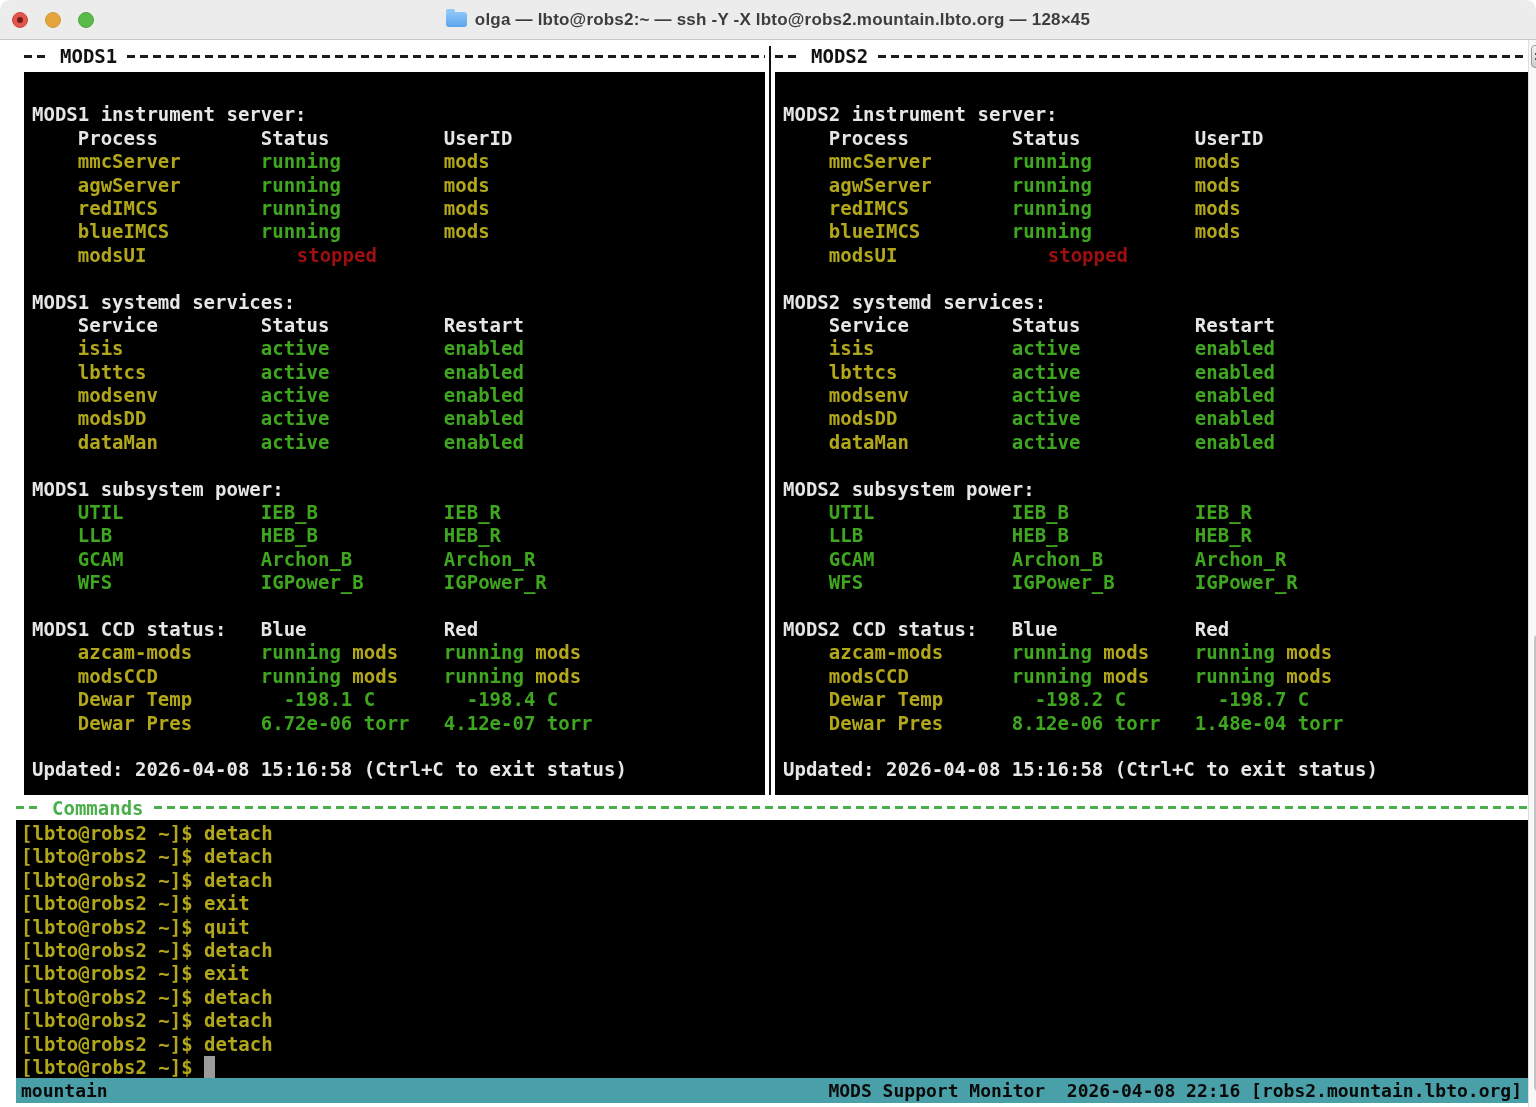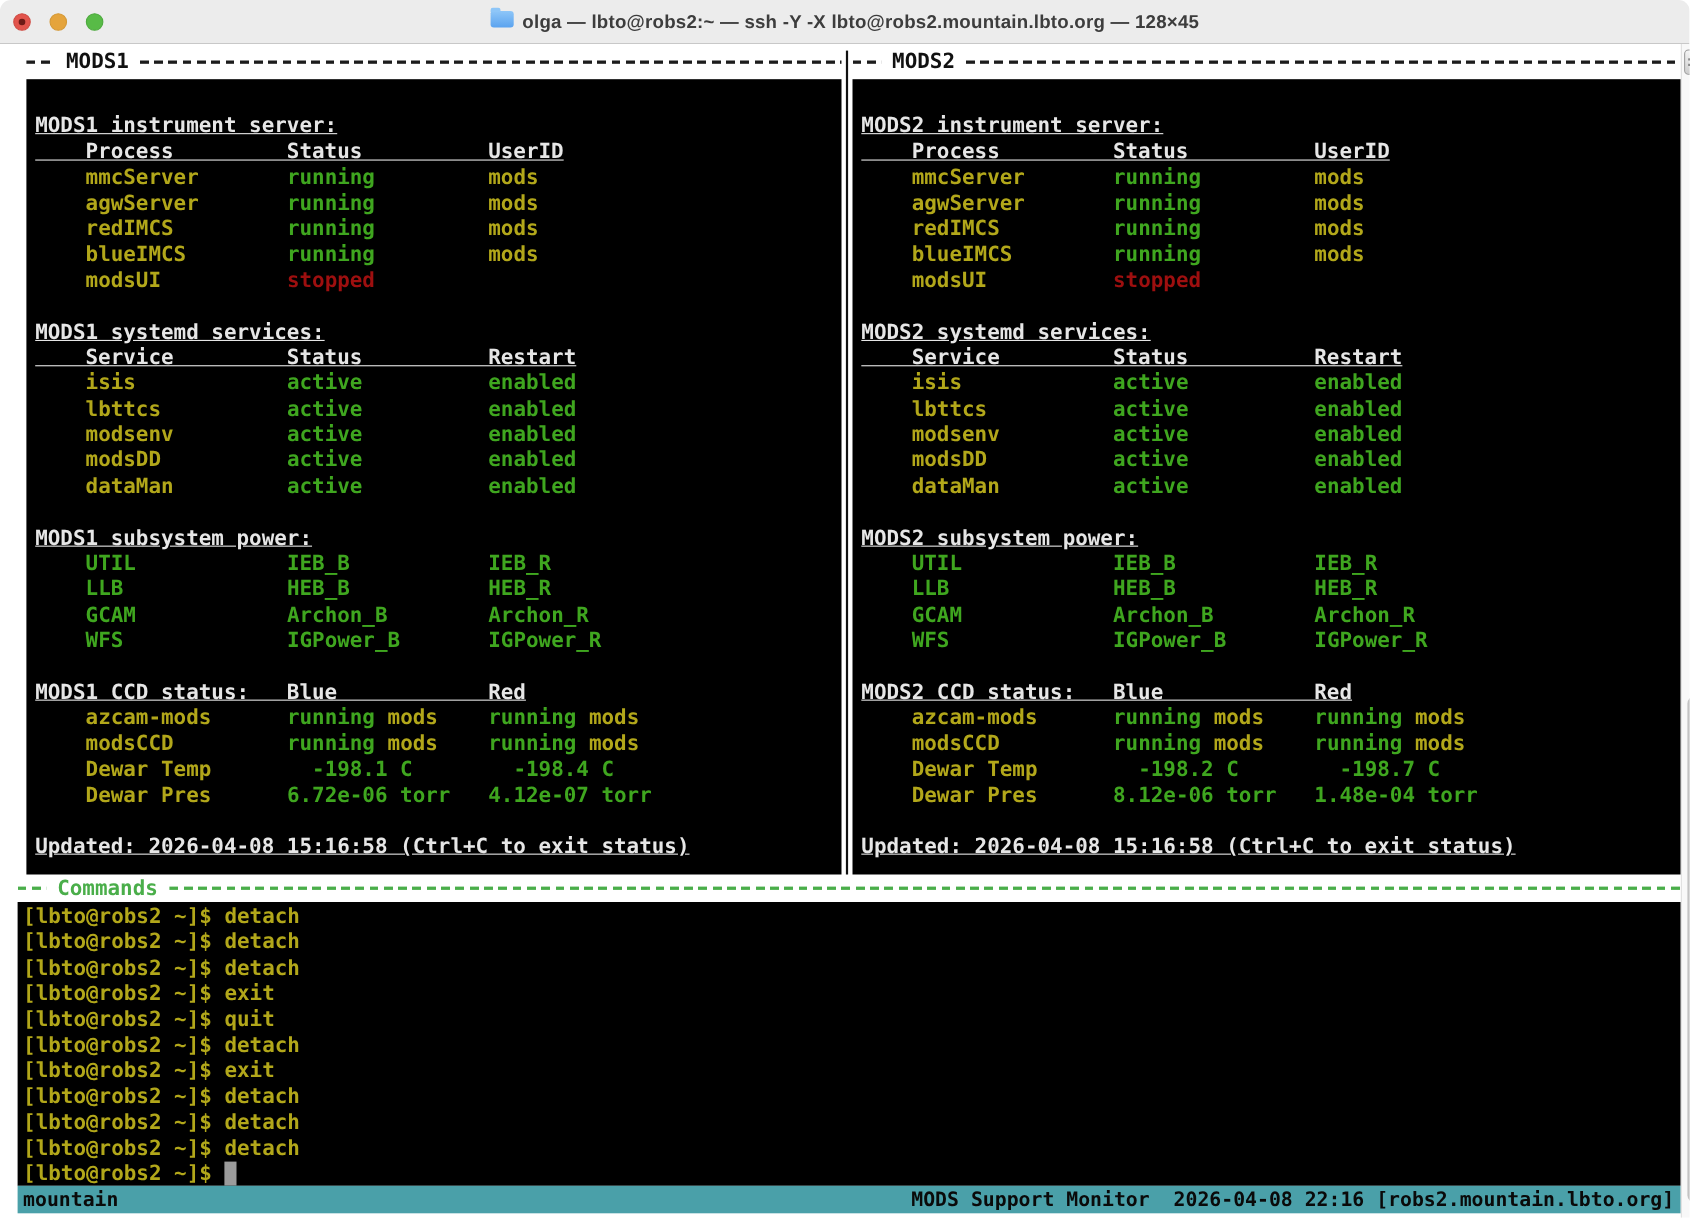--- a/index.html
+++ b/index.html
@@ -14,21 +14,21 @@
   
   .titlebar{position:absolute;left:0;top:0;width:1536px;height:40px;background:#ececec;
     border-bottom:1px solid #c8c8c8;border-radius:10px 10px 0 0;
     display:flex;align-items:center;justify-content:center;}
   .lights{position:absolute;left:12px;top:12px;display:flex;gap:17px;}
   .light{width:16px;height:16px;border-radius:50%;display:inline-block;position:relative;}
   .light.red{background:#e2544c;border:1px solid #cf4a42;}
   .light.red::after{content:"";position:absolute;left:4px;top:4px;width:6px;height:6px;border-radius:50%;background:#6e1a16;}
   .light.yellow{background:#e5a43c;border:1px solid #d49835;}
   .light.green{background:#58bb47;border:1px solid #4daa3e;}
-  .title-wrap{display:flex;align-items:flex-start;gap:8px;}
+  .title-wrap{display:flex;align-items:center;gap:8px;}
   .folder-icon{width:21px;height:15px;background:linear-gradient(#8ec6f8,#5ba3ef);border-radius:2px 3px 3px 3px;position:relative;display:inline-block;}
   .folder-icon::before{content:"";position:absolute;left:0;top:-3px;width:9px;height:4px;background:#8ec6f8;border-radius:2px 2px 0 0;}
   .title-text{font-weight:bold;font-size:17px;color:#3d3d3d;letter-spacing:.2px;}
 
   
   .term{position:absolute;left:16px;top:40px;width:1536px;height:836px;background:#ffffff;}
 
   .pane-header{position:absolute;top:0;height:32px;display:flex;align-items:center;}
   .ph1{left:8px;width:741px;}
   .ph2{left:759px;width:753px;}
@@ -43,21 +43,21 @@
 
   .pane{position:absolute;background:#000;font-family:var(--mono);font-weight:bold;font-size:19px;
     line-height:23.4px;white-space:pre;overflow:hidden;}
   .pane1{left:8px;top:32px;width:741px;height:723px;padding:8px 0 0 8px;}
   .pane2{left:759px;top:32px;width:753px;height:723px;padding:8px 0 0 8px;}
 
   .commands-header{position:absolute;left:0;top:755px;width:1512px;height:25px;display:flex;align-items:center;}
   .commands-pane{left:0;top:780px;width:1512px;height:258px;padding:2px 0 12px 5px;}
 
   .tline{height:23.4px;}
-  .w{color:var(--w);text-decoration:underline;} .y{color:var(--y);} .g{color:var(--g);} .r{color:var(--r);}
+  .w{color:var(--w);} .y{color:var(--y);} .g{color:var(--g);} .r{color:var(--r);margin-left:36px;}
   .cur{background:#9b9b9b;color:transparent;}
 
   .statusbar{position:absolute;left:0;top:1038px;width:1512px;height:25px;background:var(--teal);
     display:flex;align-items:center;justify-content:space-between;padding:0 6px 0 5px;
     font-family:var(--mono);font-weight:bold;font-size:18px;color:#0a0a0a;white-space:pre;}
 
   
   .scrollbar{position:absolute;left:1512px;top:0;width:24px;height:1067px;background:#f8f8f8;border-left:1px solid #dedede;}
   .split-btn{position:absolute;left:2px;top:5px;width:19px;height:23px;border:1px solid #9a9a9a;border-radius:4px;
     background:linear-gradient(#f4f4f4,#cdcdcd);display:flex;flex-direction:column;justify-content:center;gap:3px;align-items:center;}

